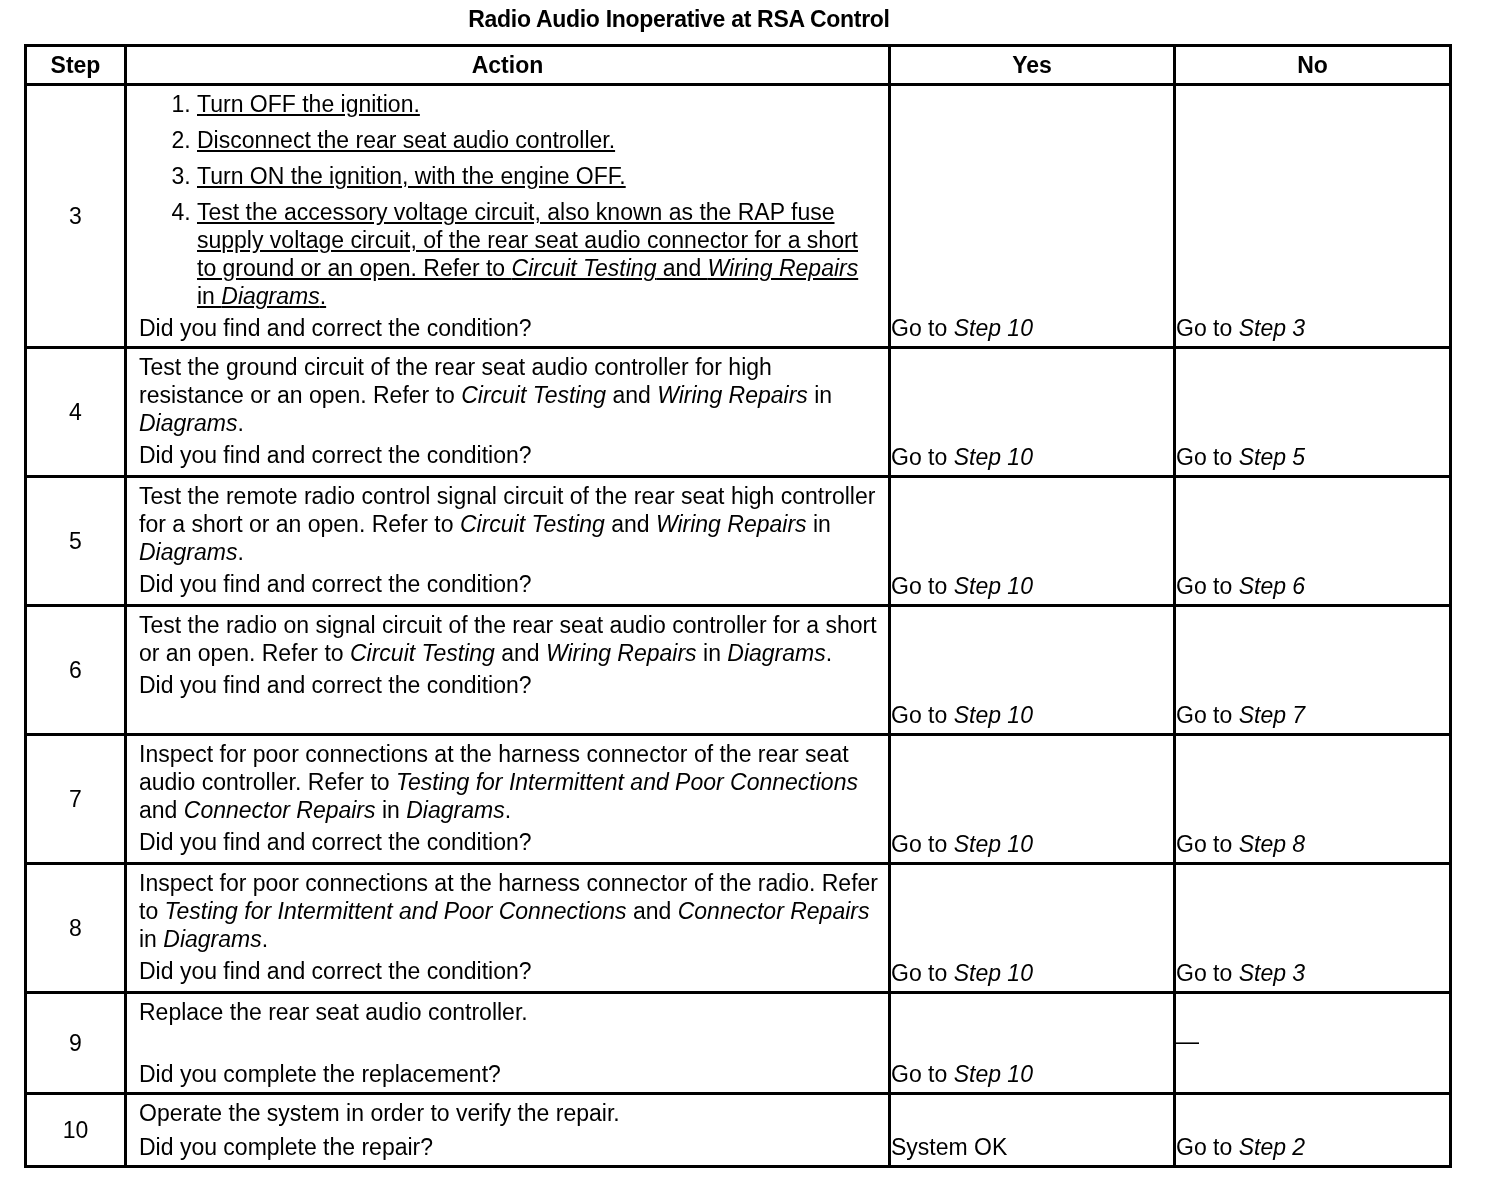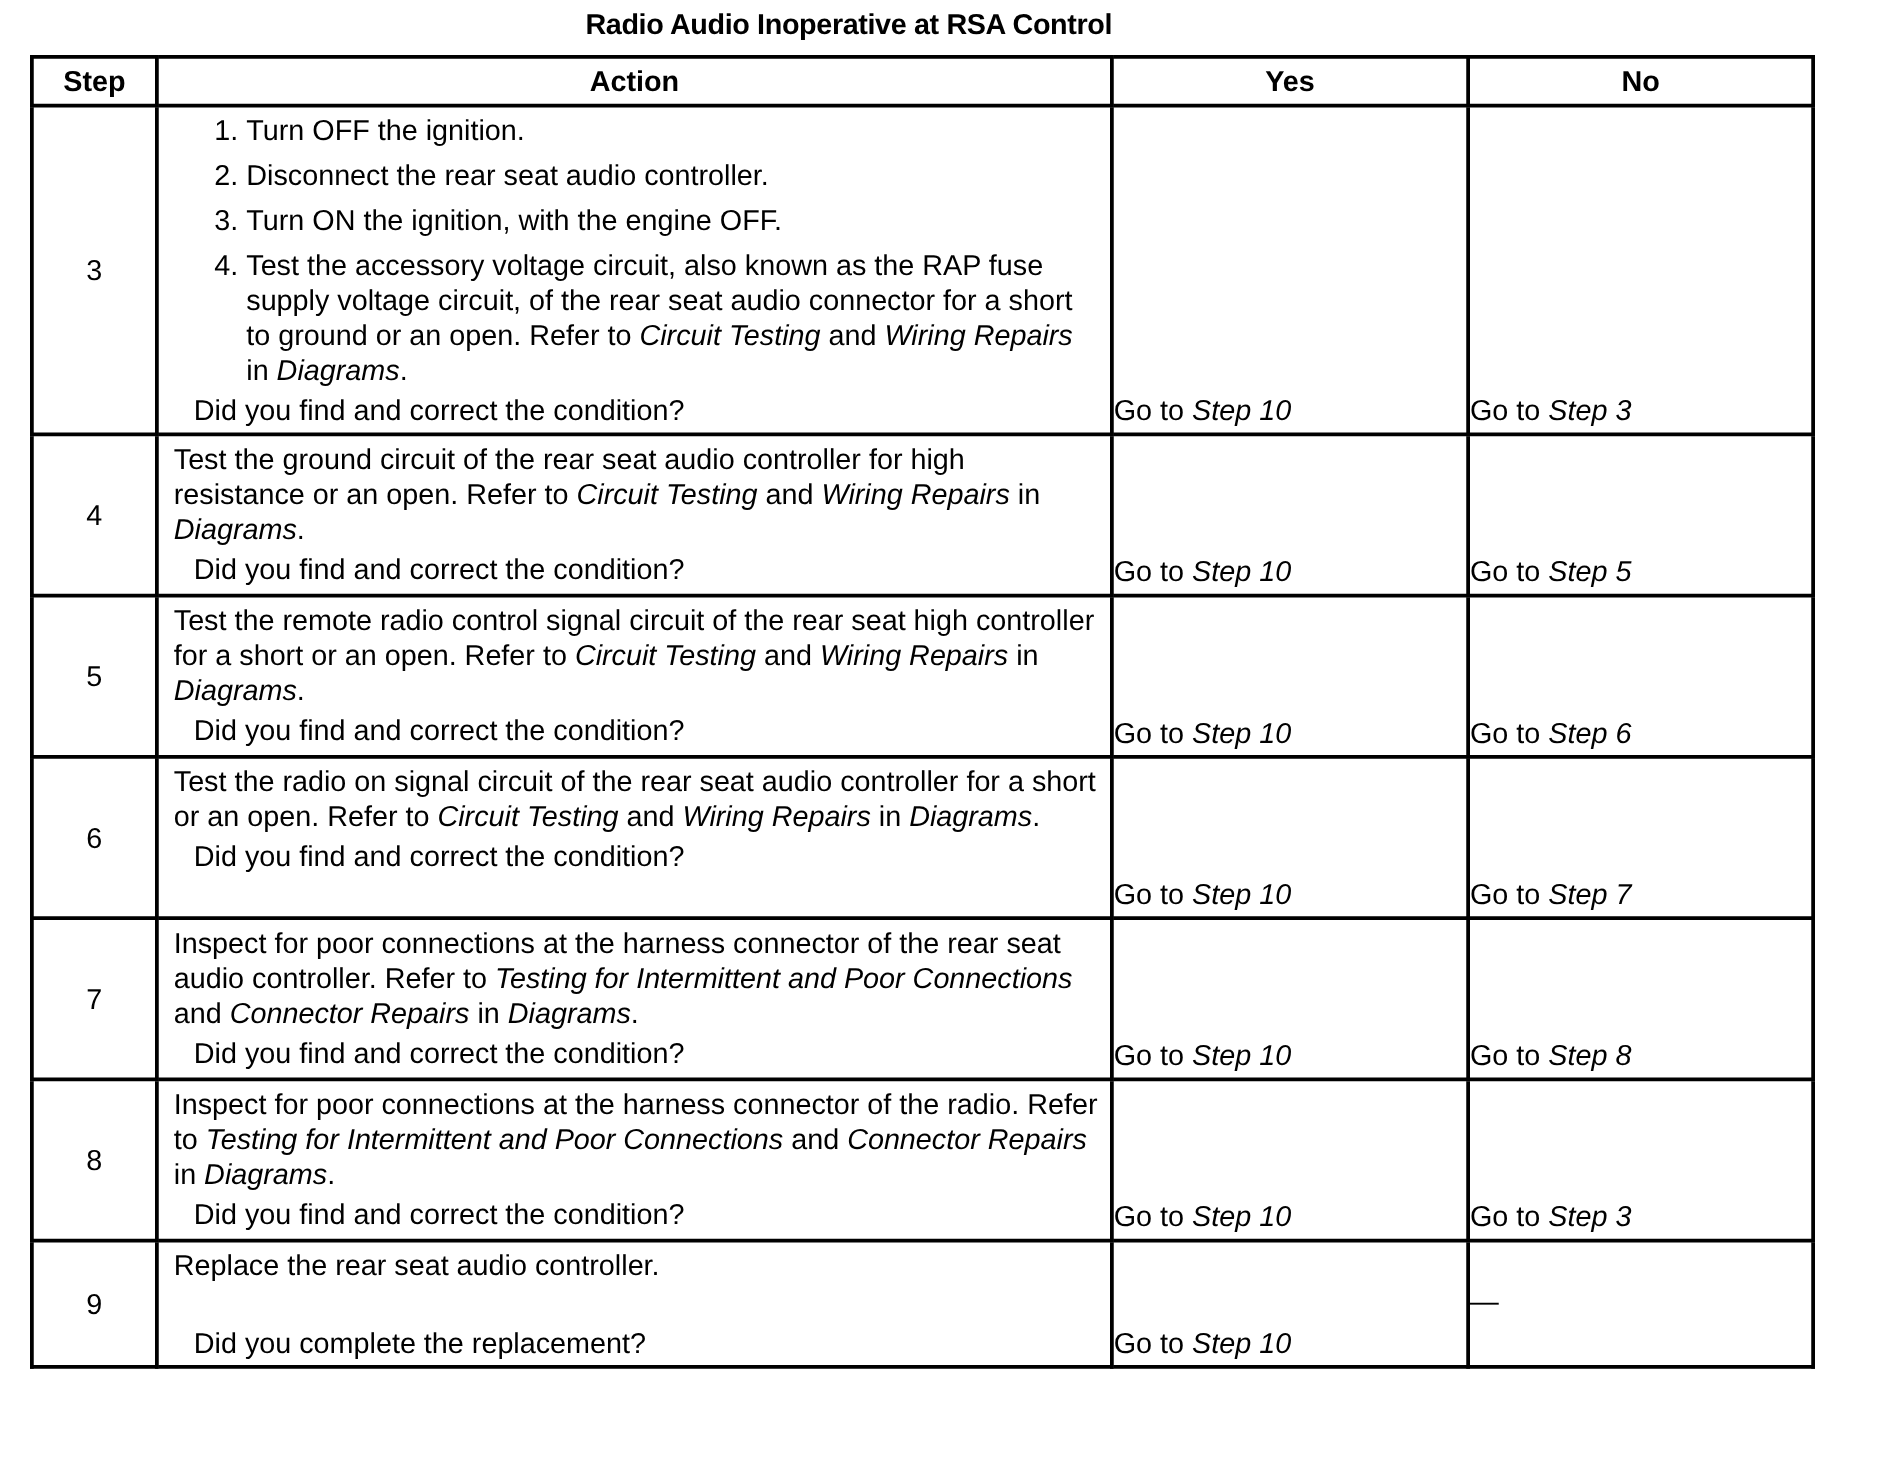--- a/index.html
+++ b/index.html
@@ -4,23 +4,23 @@
 <style>
   html, body { margin: 0; padding: 0; background: #ffffff; }
   body { width: 1504px; height: 1178px; position: relative; font-family: "Liberation Sans", sans-serif; color: #000; overflow: hidden; }
   .title { position: absolute; top: 6px; left: 0; width: 1358px; text-align: center; font-weight: bold; font-size: 23px; letter-spacing: -0.3px; }
   table { position: absolute; top: 44px; left: 24px; width: 1428px; border-collapse: collapse; table-layout: fixed; }
   td, th { border: 3px solid #000; padding: 0; vertical-align: top; font-size: 23px; line-height: 28px; }
   th { font-weight: bold; height: 36px; vertical-align: middle; text-align: center; font-size: 23px; }
   col.c-step { width: 100px; } col.c-action { width: 764px; } col.c-yes { width: 285px; } col.c-no { width: 276px; }
   td.step { text-align: center; vertical-align: middle; }
   td.action { padding: 4px 10px 0 12px; }
-  .question { margin: 4px 0 4px 16px; }
+  .question { margin: 4px 0 4px 0; }
   ol { margin: 0; padding-left: 58px; }
-  ol li { margin: 0 0 8px 0; padding-left: 0; }
+  ol li { margin: 0 0 8px 0; padding-left: 0; text-decoration: underline; }
   td.yes, td.no { text-align: left; vertical-align: bottom; padding-bottom: 4px; }
   td.no.dash { vertical-align: middle; }
   i { font-style: italic; }
 </style>
 </head>
 <body>
 
 <div class="title">Radio Audio Inoperative at RSA Control</div>
 
 <table>
@@ -104,14 +104,23 @@
     <tr style="height:100px">
       <td class="step">9</td>
       <td class="action">
         <div style="height:58px">Replace the rear seat audio controller.</div>
         <div class="question">Did you complete the replacement?</div>
       </td>
       <td class="yes"><span>Go to </span><i>Step 10</i></td>
       <td class="no dash">—</td>
     </tr>
 
+    <tr style="height:73px">
+      <td class="step">10</td>
+      <td class="action">
+        <div style="margin-bottom:6px">Operate the system in order to verify the repair.</div>
+        <div class="question">Did you complete the repair?</div>
+      </td>
+      <td class="yes">System OK</td>
+      <td class="no"><span>Go to </span><i>Step 2</i></td>
+    </tr>
   </tbody>
 </table>
 
 </body></html>

